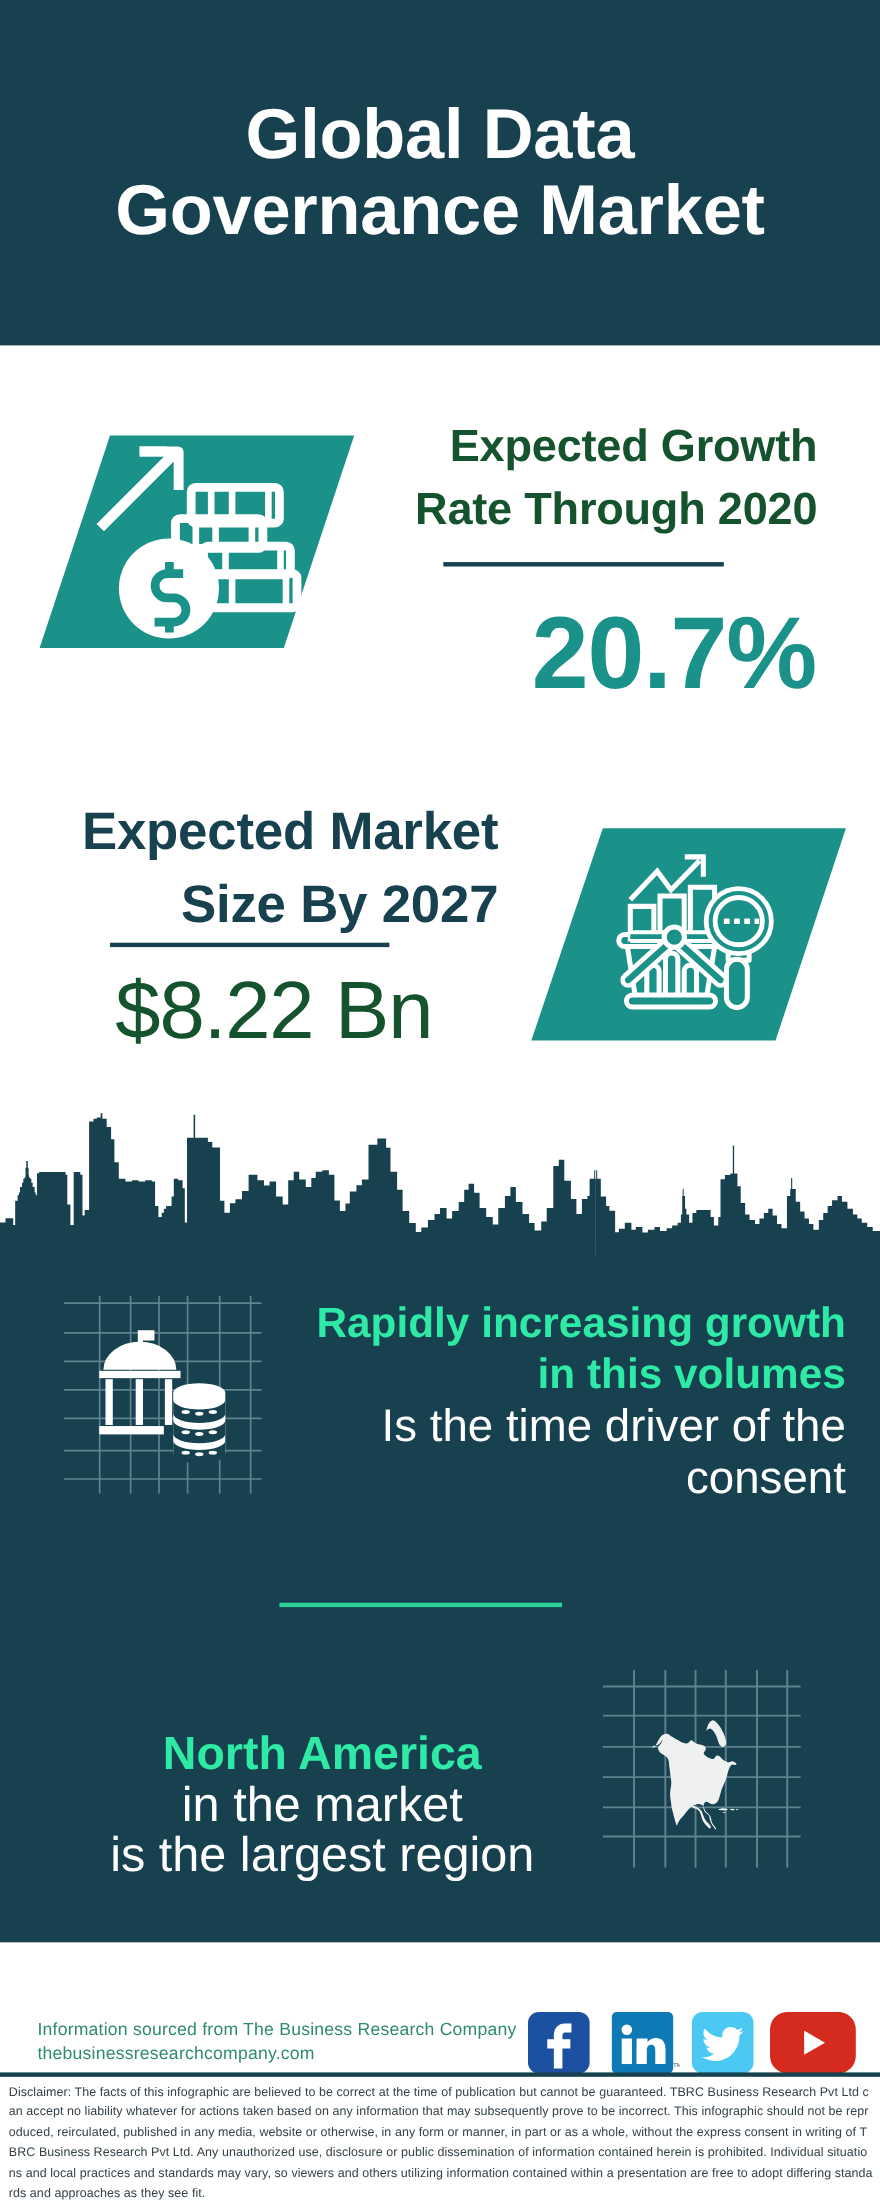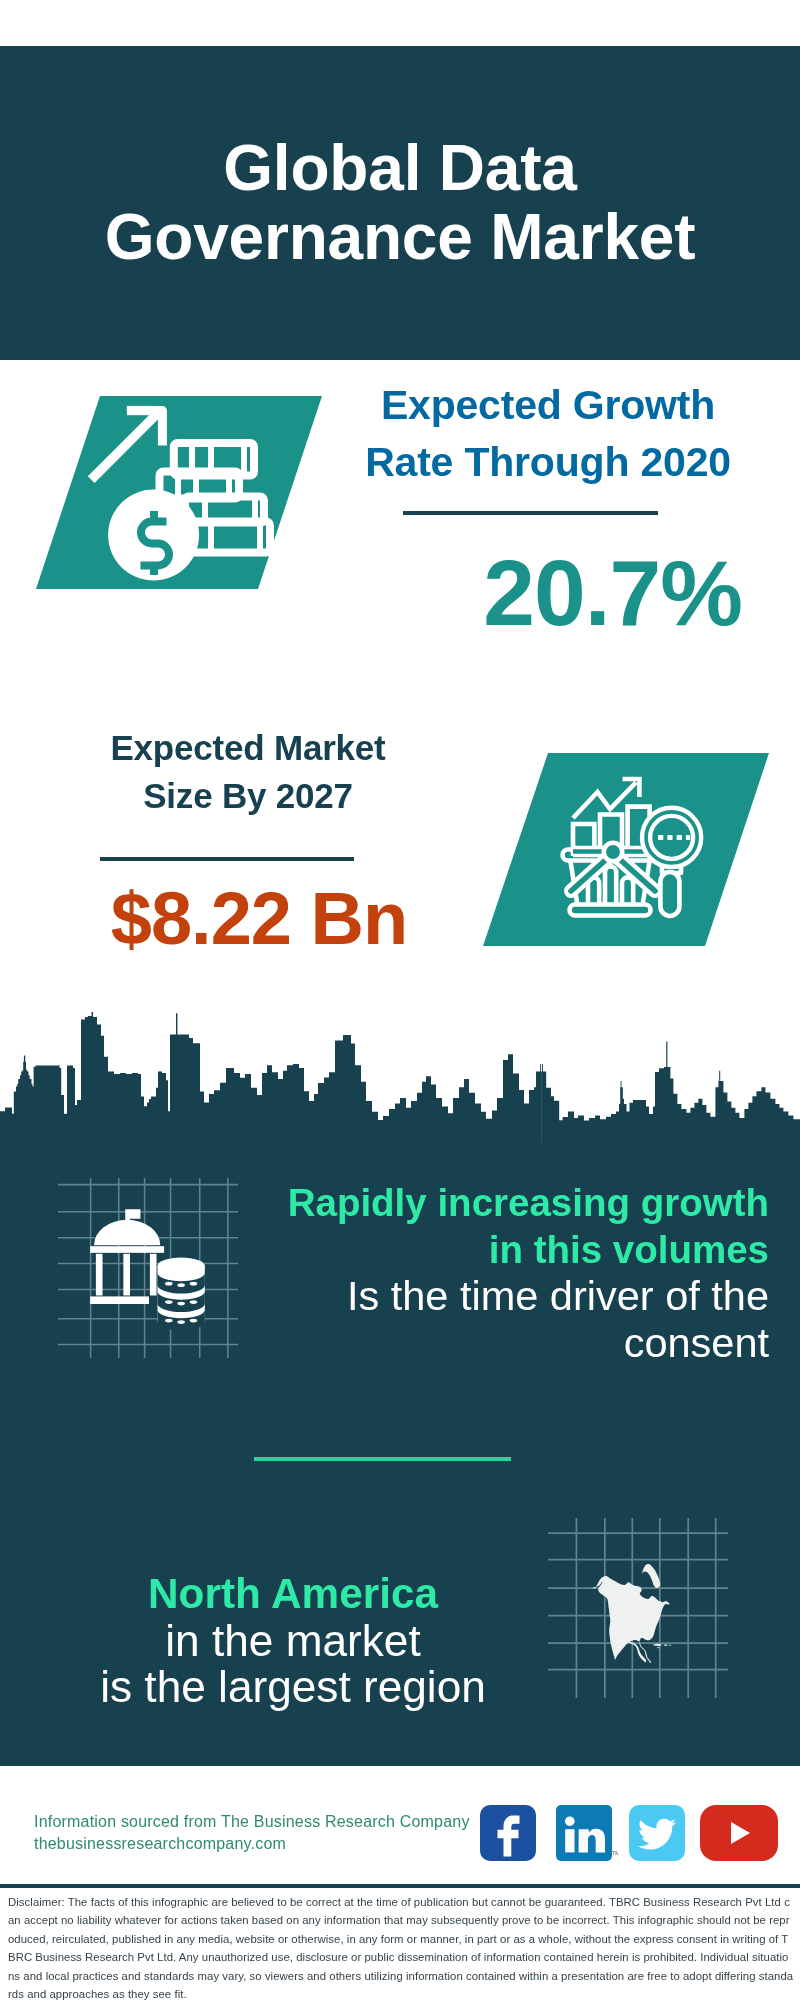--- a/index.html
+++ b/index.html
@@ -1,61 +1,61 @@
 <!DOCTYPE html>
 <html><head>
 <meta charset="utf-8">
 <style>
   html,body{margin:0;padding:0;}
   body{width:800px;height:2000px;background:#ffffff;font-family:"Liberation Sans",sans-serif;overflow:hidden;}
   .page{position:relative;width:800px;height:2000px;background:#ffffff;}
 
   
-  .header{position:absolute;left:0;top:0;width:800px;height:314px;background:#17414f;margin-top:46px;}
+  .header{position:absolute;left:0;top:0;width:800px;height:314px;background:#17414f;}
   .header-title{position:absolute;left:0;top:0;width:800px;height:314px;
     display:flex;align-items:center;justify-content:center;
     color:#ffffff;font-size:64px;font-weight:bold;line-height:1.08;text-align:center;
     letter-spacing:-0.2px;padding:0 40px;box-sizing:border-box;}
 
   
   .para-box{position:absolute;}
   .para-box svg{display:block;}
 
-  .stat1-heading{position:absolute;left:343px;top:377px;width:410px;
-    color:#0369a1;font-size:41px;font-weight:bold;line-height:1.38;text-align:center;letter-spacing:-0.2px;}
+  .stat1-heading{position:absolute;left:333px;top:377px;width:410px;
+    color:#14532d;font-size:41px;font-weight:bold;line-height:1.38;text-align:right;letter-spacing:-0.2px;}
   .stat1-rule{position:absolute;left:403px;top:511px;width:255px;height:4px;background:#17414f;}
   .stat1-value{position:absolute;left:332px;top:547px;width:410px;
     color:#1a9189;font-size:93px;font-weight:bold;line-height:1.0;text-align:right;letter-spacing:-1px;}
 
   
   .stat2-heading{position:absolute;left:43px;top:724px;width:410px;
-    color:#17414f;font-size:35px;font-weight:bold;line-height:1.38;text-align:center;letter-spacing:-0.2px;}
+    color:#17414f;font-size:48px;font-weight:bold;line-height:1.38;text-align:right;letter-spacing:-0.2px;}
   .stat2-rule{position:absolute;left:100px;top:857px;width:254px;height:4px;background:#17414f;}
-  .stat2-value{position:absolute;left:54px;top:882px;width:410px;
-    color:#c2410c;font-size:74px;font-weight:bold;line-height:1.0;text-align:center;letter-spacing:-1px;}
+  .stat2-value{position:absolute;left:44px;top:882px;width:410px;
+    color:#14532d;font-size:74px;font-weight:normal;line-height:1.0;text-align:center;letter-spacing:-1px;}
 
   
   .darkbody{position:absolute;left:0;top:1142px;width:800px;height:624px;background:#17414f;}
   .skyline{position:absolute;left:0;top:1012px;width:800px;height:133px;}
 
   .driver-icon{position:absolute;left:58px;top:1178px;width:180px;height:180px;}
   .driver-text{position:absolute;left:269px;top:1180px;width:500px;text-align:right;
     font-size:41.5px;line-height:1.12;color:#ffffff;}
   .driver-text .hl{color:#2eeaa6;font-weight:bold;font-size:38.5px;line-height:1.21;}
 
   .mid-rule{position:absolute;left:254px;top:1457px;width:257px;height:4px;background:#2ad39a;}
 
   .region-text{position:absolute;left:43px;top:1536px;width:500px;text-align:center;
     font-size:44.2px;line-height:1.05;color:#ffffff;}
   .region-text .hl{color:#2eeaa6;font-weight:bold;font-size:42.3px;line-height:1.1;margin-top:35px;}
   .region-map{position:absolute;left:548px;top:1518px;width:180px;height:180px;}
 
   
   .footer{position:absolute;left:0;top:1766px;width:800px;height:120px;background:#ffffff;}
-  .footer > *{position:absolute;}
+  .footer > *{position:absolute;margin-top:24px;}
   .src-text{left:34px;top:45px;width:470px;color:#2f8a70;font-size:16px;line-height:1.35;letter-spacing:0.2px;}
   .social{left:475px;top:39px;width:310px;height:56px;}
   .social .sicon{position:absolute;top:0;width:56px;height:56px;border-radius:10px;display:block;overflow:hidden;}
   .social .sicon svg{display:block;}
 
   
   .disclaimer-top{position:absolute;left:0;top:1884px;width:800px;height:4px;background:#17414f;}
   .disclaimer{position:absolute;left:8px;top:1893px;width:786px;color:#35424a;
     font-size:11.35px;line-height:1.63;text-align:left;word-break:break-all;letter-spacing:0.06px;}
 </style>

